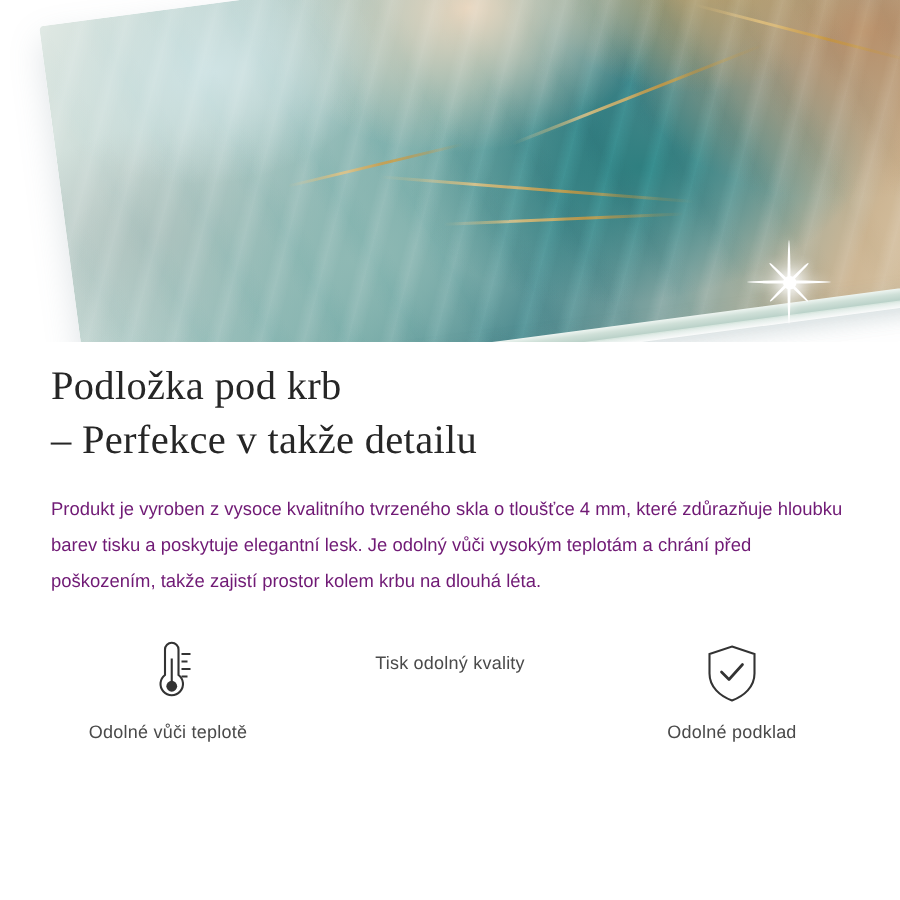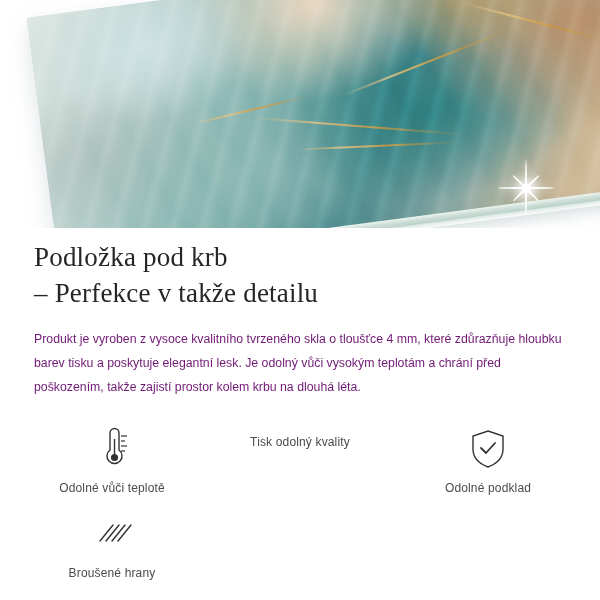--- a/index.html
+++ b/index.html
@@ -240,27 +240,16 @@
       <div class="ico">
         <svg width="44" height="46" viewBox="0 0 44 46">
           <path d="M22 5 L37 10 v13 c0 9 -7 15 -15 18 c-8 -3 -15 -9 -15 -18 V10 z" fill="none" stroke="#333" stroke-width="1.4"></path>
           <polyline points="15,22 20,27 29,17" fill="none" stroke="#333" stroke-width="1.8" stroke-linecap="round" stroke-linejoin="round"></polyline>
         </svg>
       </div>
       <div class="cap">Odolné podklad</div>
     </div>
 
 
-    <div class="feature">
-      <div class="ico">
-        <svg width="46" height="40" viewBox="0 0 46 40">
-          <line x1="11" y1="27" x2="24" y2="11" stroke="#333" stroke-width="1.4" stroke-linecap="round"></line>
-          <line x1="17" y1="27" x2="30" y2="11" stroke="#333" stroke-width="1.4" stroke-linecap="round"></line>
-          <line x1="23" y1="27" x2="36" y2="11" stroke="#333" stroke-width="1.4" stroke-linecap="round"></line>
-          <line x1="29" y1="27" x2="42" y2="11" stroke="#333" stroke-width="1.4" stroke-linecap="round"></line>
-        </svg>
-      </div>
-      <div class="cap">Broušené hrany</div>
-    </div>
 
 
   </div>
 </div>
 
 </body></html>

